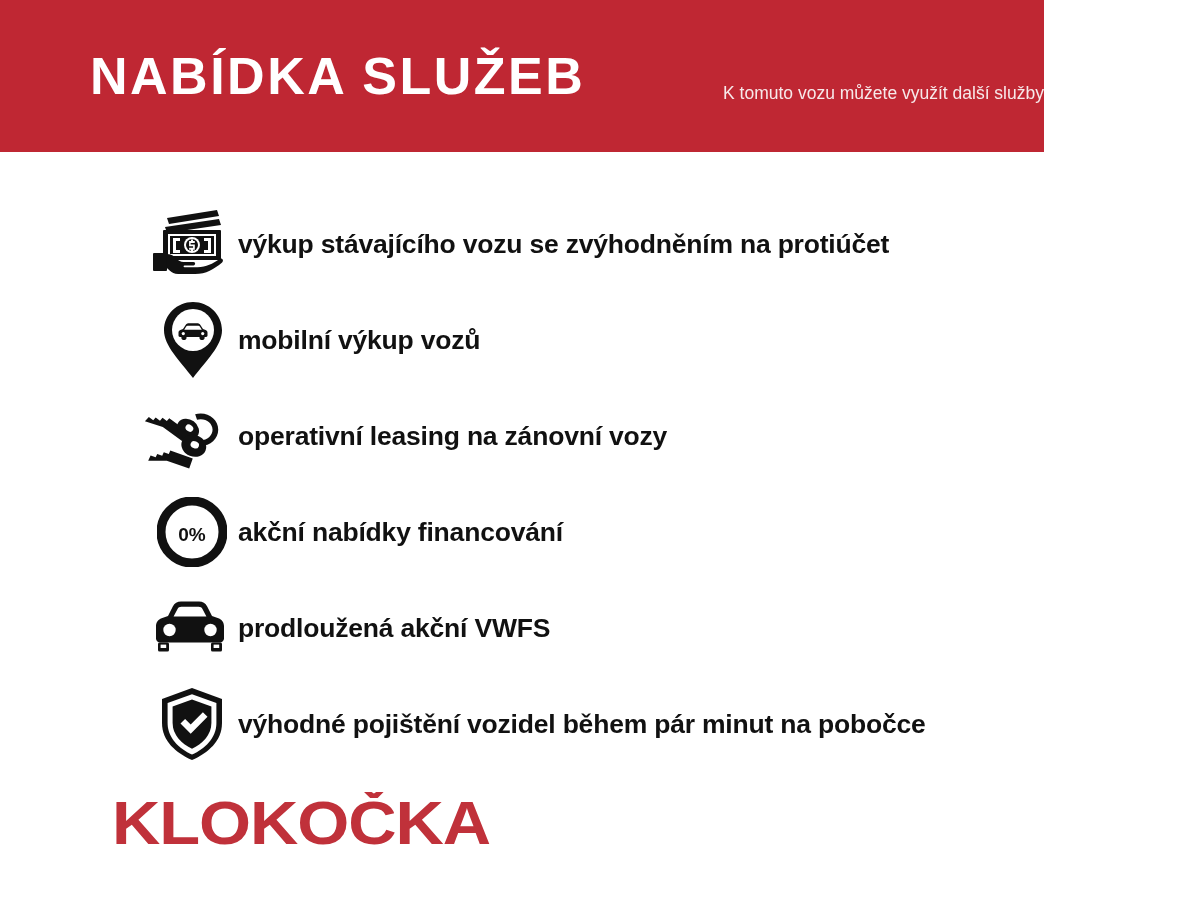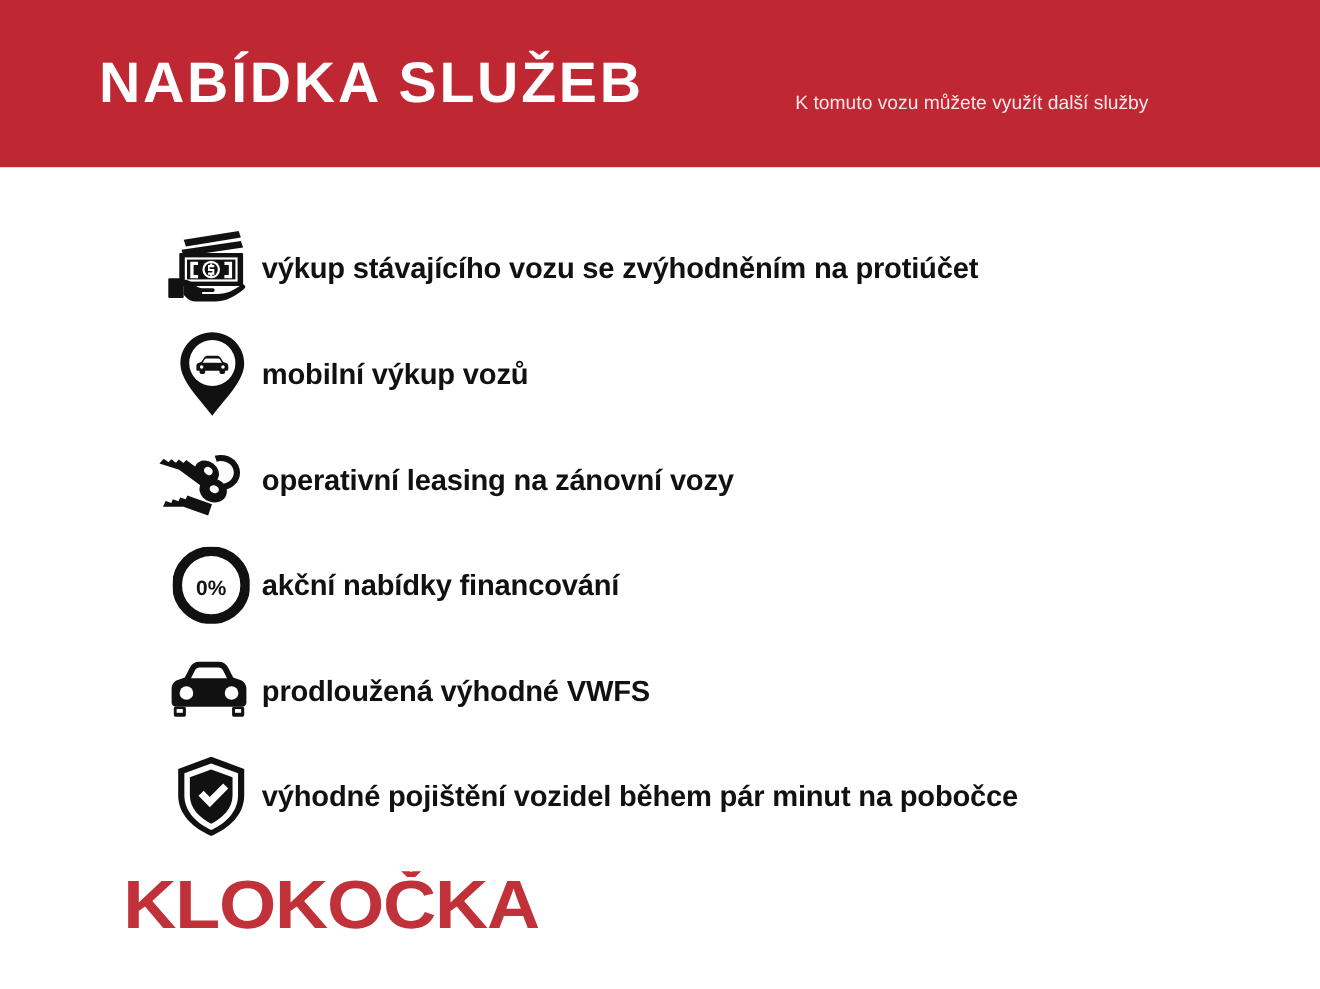--- a/index.html
+++ b/index.html
@@ -20,21 +20,21 @@
     width: 1200px;
     height: 899px;
     background: #ffffff;
   }
 
   
   .header-band {
     position: absolute;
     left: 0;
     top: 0;
-    width: 1200px;
+    width: 1044px;
     height: 152px;
     background: #bf2733;
   }
   .header-title {
     position: absolute;
     left: 90px;
     top: 45px;
     color: #ffffff;
     font-family: "Liberation Sans", sans-serif;
     font-size: 52px;
@@ -225,21 +225,21 @@
             <path d="M21.6 18.6 l3.8-7.4 c0.8-1.6 2.2-2.4 4-2.4 h17.2 c1.8 0 3.2 0.8 4 2.4 l3.8 7.4 z" fill="#ffffff"></path>
             <circle cx="17.5" cy="32" r="6.2" fill="#ffffff"></circle>
             <circle cx="58.5" cy="32" r="6.2" fill="#ffffff"></circle>
             <rect x="6" y="44.6" width="11" height="9" rx="1.5"></rect>
             <rect x="59" y="44.6" width="11" height="9" rx="1.5"></rect>
             <rect x="8.6" y="46.6" width="5.6" height="3.4" fill="#ffffff"></rect>
             <rect x="61.6" y="46.6" width="5.6" height="3.4" fill="#ffffff"></rect>
           </g>
         </svg>
       </span>
-      <span class="service-label">prodloužená výhodné VWFS</span>
+      <span class="service-label">prodloužená akční VWFS</span>
     </div>
 
     <div class="service-row row-5">
       <span class="service-icon">
         <svg width="68" height="74" viewBox="0 0 68 74" aria-hidden="true">
           <g>
             <path d="M34 1 L4 12 v24 c0 18 14 30 30 37 c16-7 30-19 30-37 v-24 z" fill="#111111"></path>
             <path d="M34 7.2 L9.6 16 v20 c0 15.2 11.6 25.6 24.4 31.6 c12.8-6 24.4-16.4 24.4-31.6 v-20 z" fill="#ffffff"></path>
             <path d="M34 12.5 L14.6 19.6 v16.4 c0 12.4 9.4 20.8 19.4 25.8 c10-5 19.4-13.4 19.4-25.8 v-16.4 z" fill="#111111"></path>
             <path d="M22.5 36.5 l4.6-4.6 l5.6 5.7 l12.2-12.4 l4.6 4.6 l-16.8 17 z" fill="#ffffff"></path>

